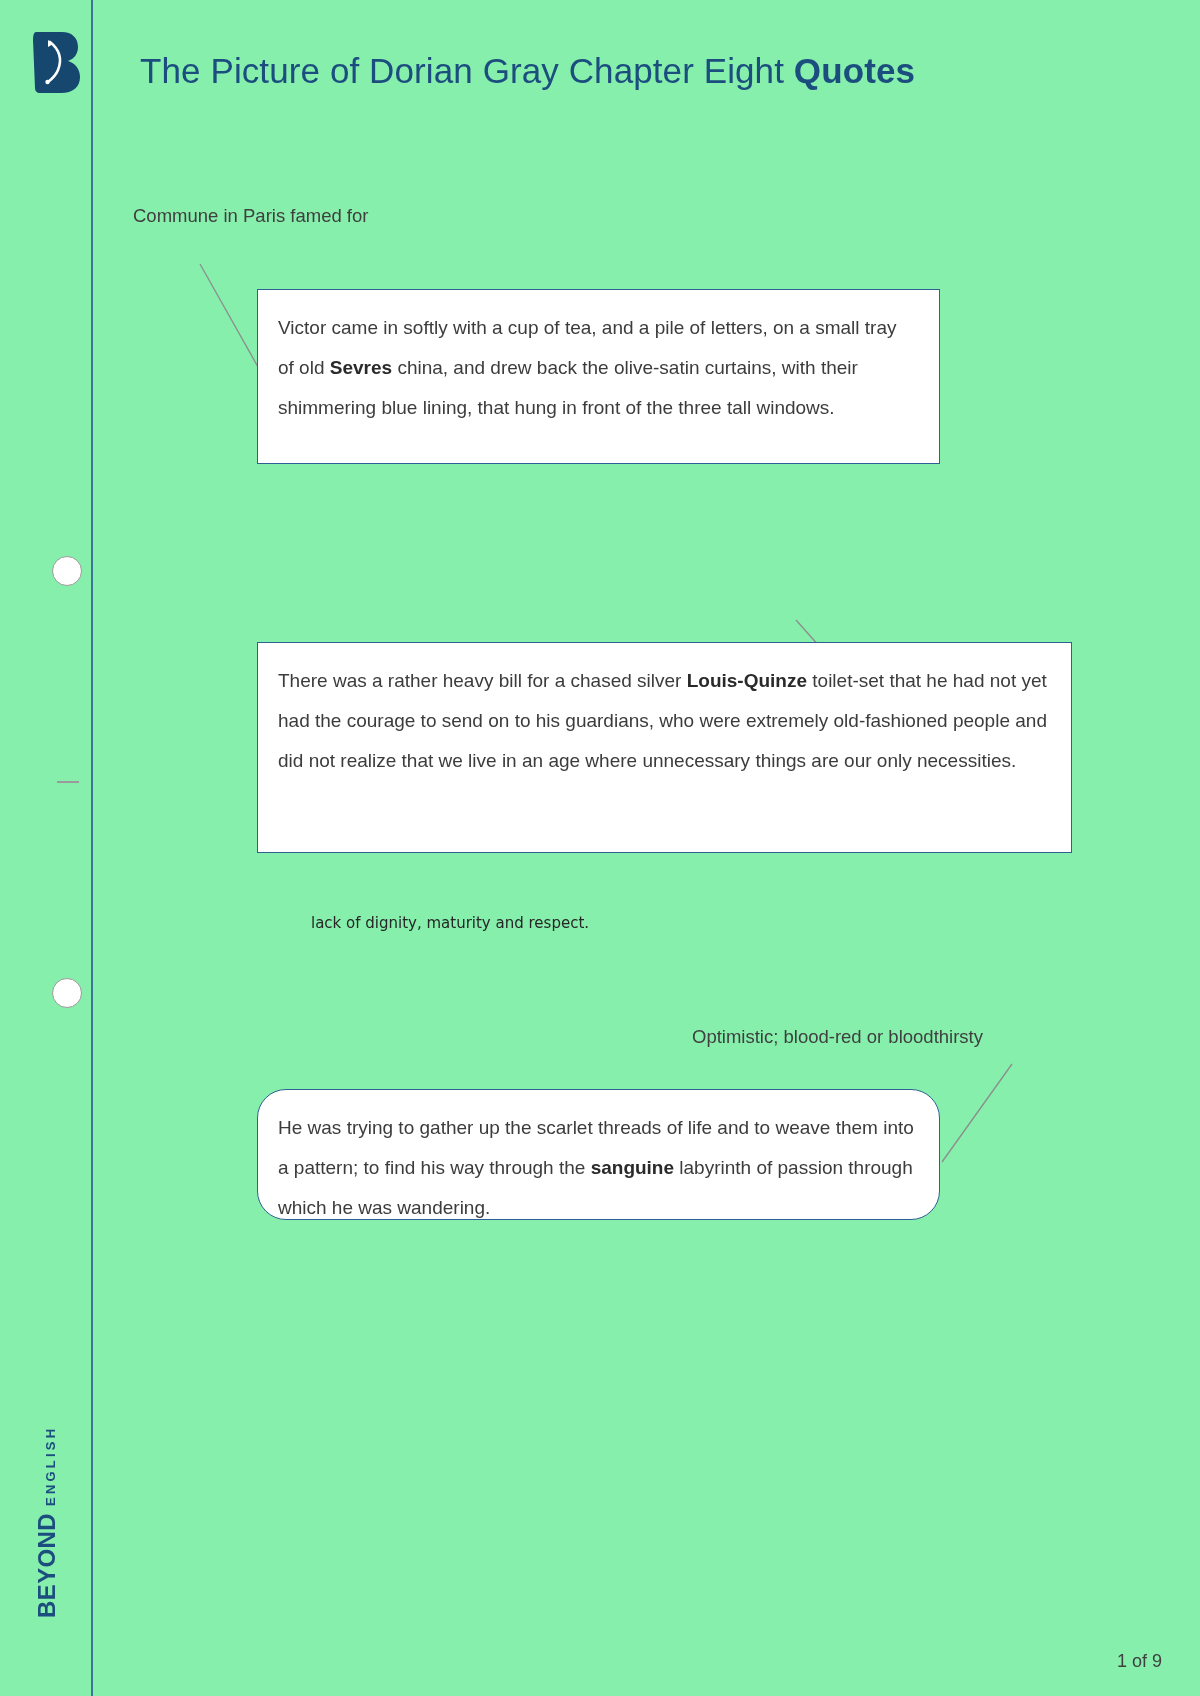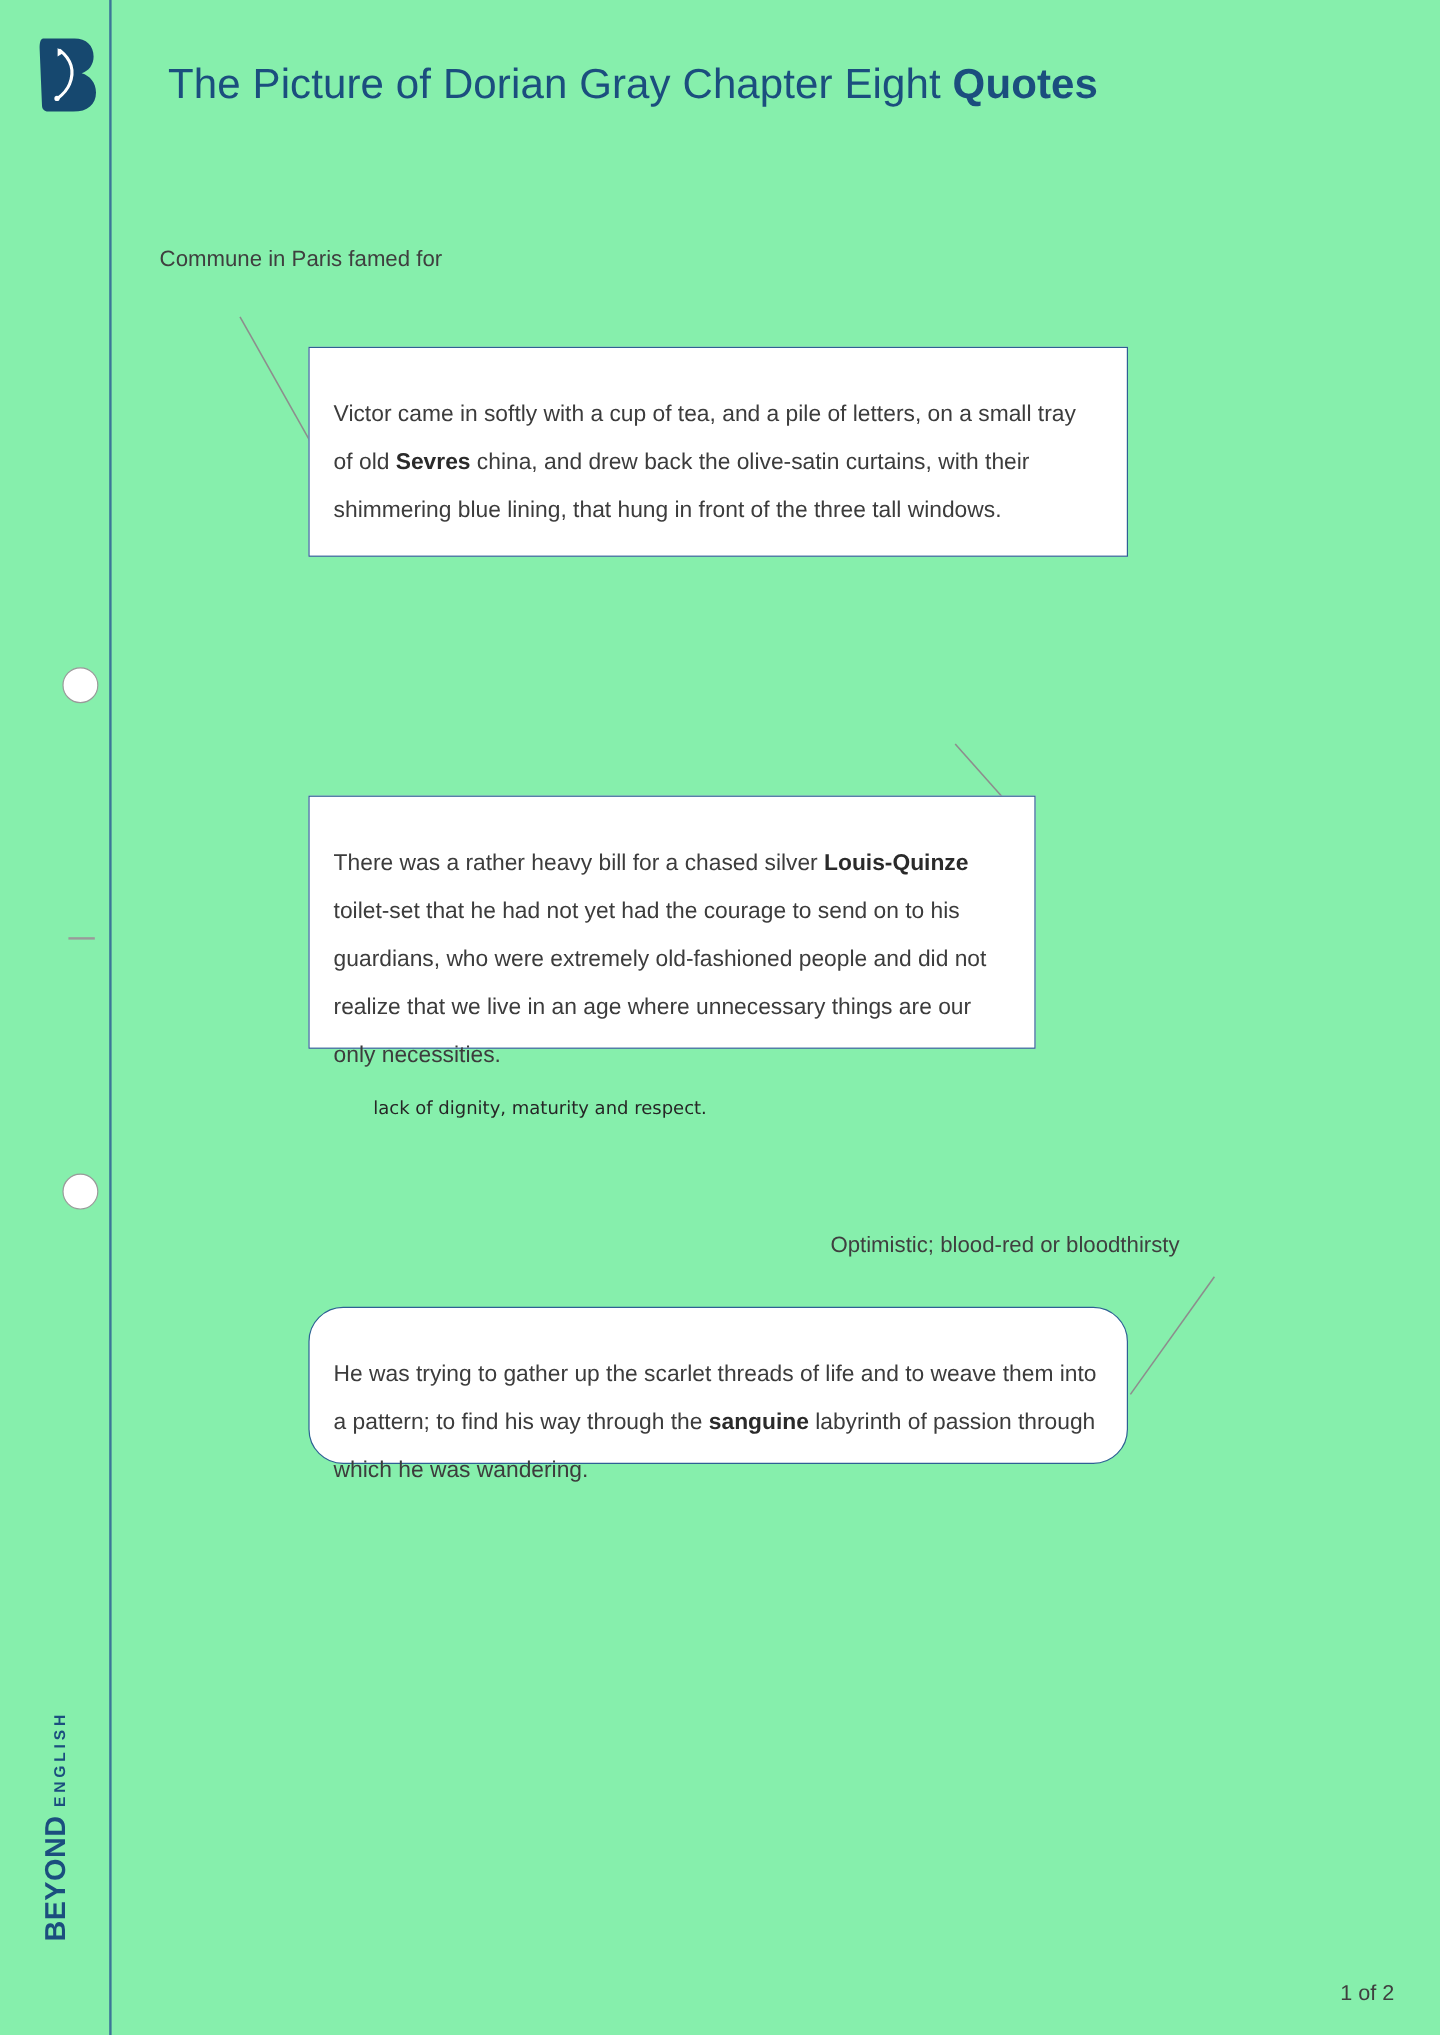--- a/index.html
+++ b/index.html
@@ -115,31 +115,31 @@
     stroke: #8d8d8d;
     stroke-width: 1.3;
   }
 
   
   .quote-box {
     position: absolute;
     border: 1.4px solid #2e6094;
     box-sizing: border-box;
     background: #ffffff;
-    padding: 36px 22px 16px 20px;
+    padding: 18px 22px 16px 20px;
   }
   .quote-text {
     font-size: 19px;
     line-height: 40px;
     color: #3c3c3c;
   }
   .quote-text b { font-weight: 700; color: #2a2a2a; }
 
   .quote-box.q1 { left: 257px; top: 289px; width: 683px; height: 175px; }
-  .quote-box.q2 { left: 257px; top: 663px; width: 606px; height: 211px; }
+  .quote-box.q2 { left: 257px; top: 642px; width: 815px; height: 211px; }
   .quote-box.q3 { left: 257px; top: 1089px; width: 683px; height: 131px; border-radius: 29px; }
 
   
   .brand-vertical {
     position: absolute;
     left: 16px;
     bottom: 78px;
     width: 90px;
     height: 220px;
   }
@@ -228,15 +228,15 @@
   </svg>
 
   <div class="quote-box q3">
     <div class="quote-text"><span>He was trying to gather up the scarlet threads of life and to weave them into a pattern; to find his way through the </span><b>sanguine</b><span> labyrinth of passion through which he was wandering.</span></div>
   </div>
 
   <div class="brand-vertical">
     <div class="rot"><span class="brand-beyond">BEYOND</span><span class="brand-english">ENGLISH</span></div>
   </div>
 
-  <div class="page-number">1 of 2</div>
+  <div class="page-number">1 of 9</div>
 
 </div>
 
 </body></html>

